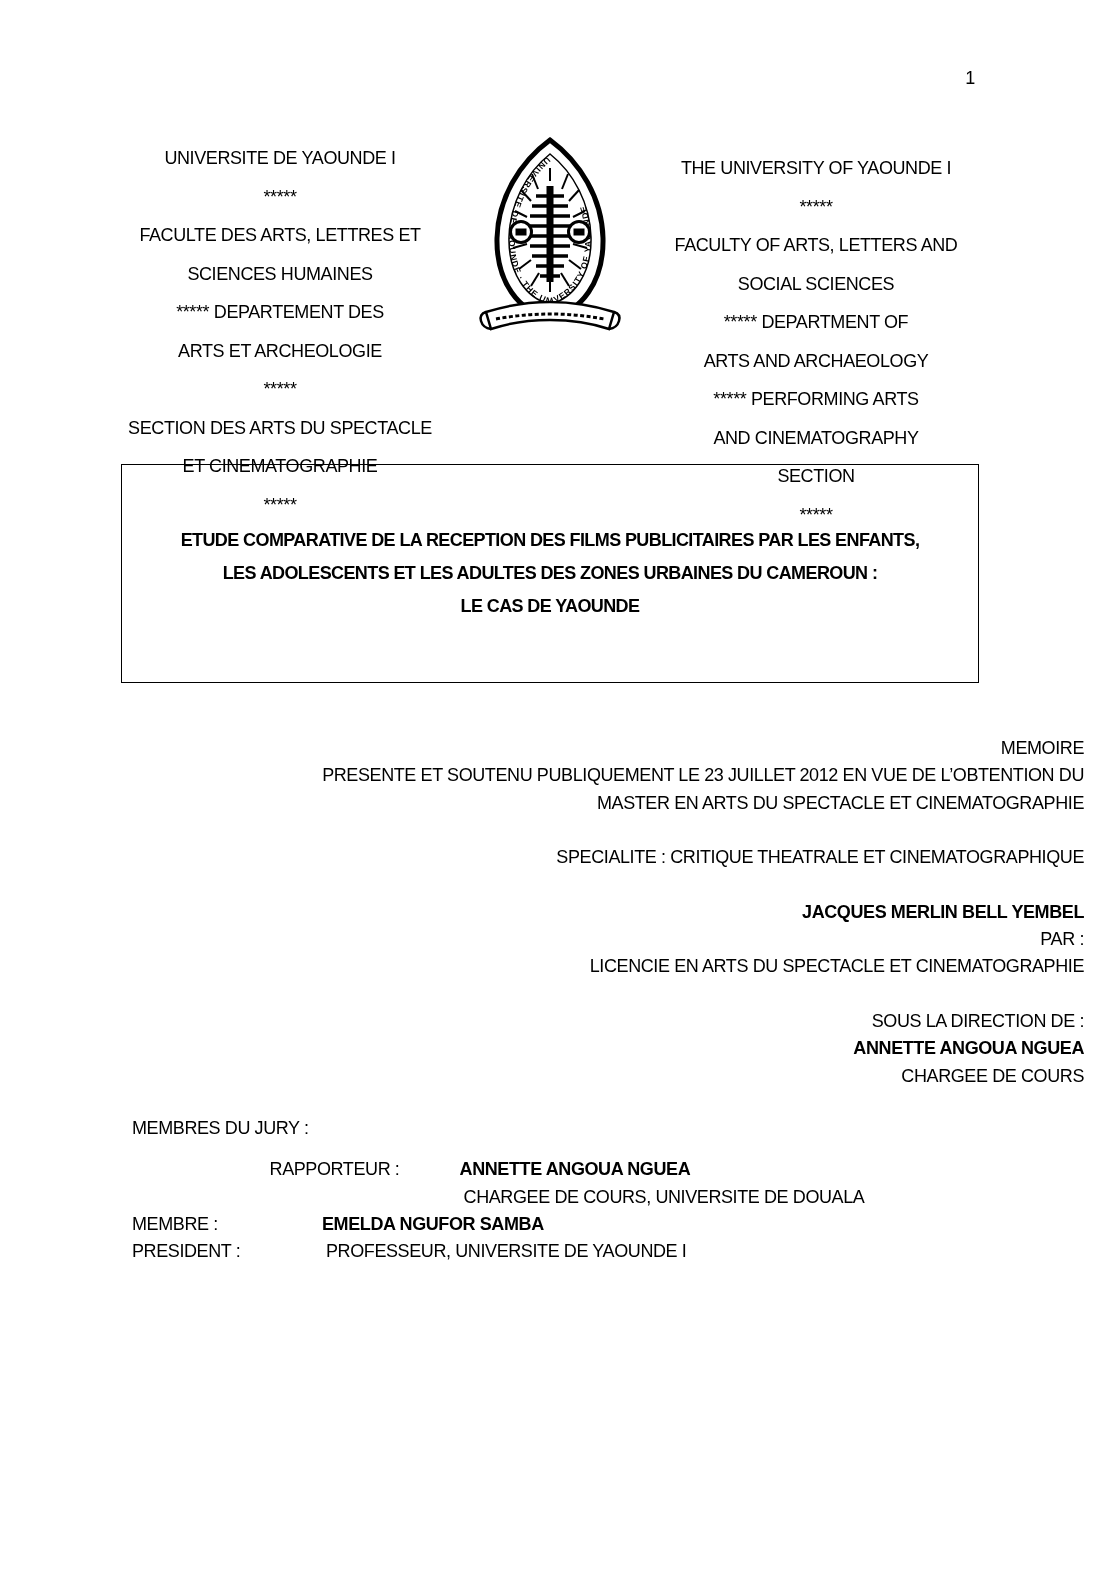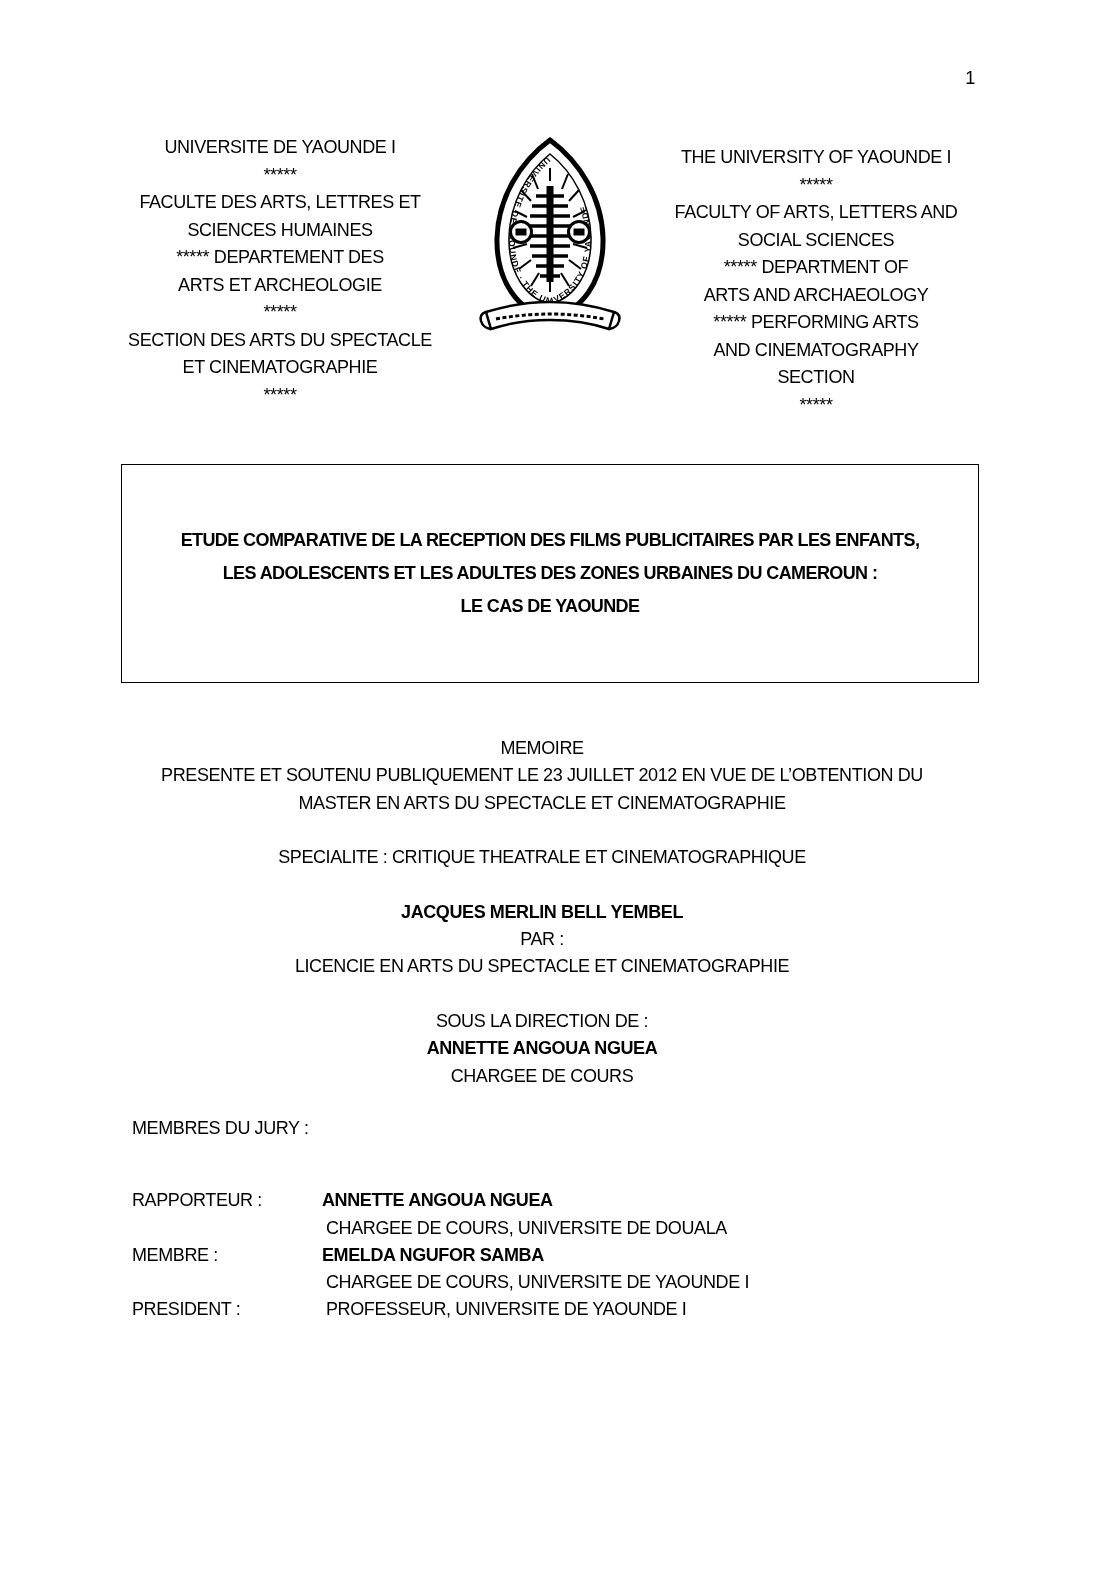--- a/index.html
+++ b/index.html
@@ -22,21 +22,21 @@
     top: 68px; left: 950px;
     width: 40px;
     text-align: center;
     font-size: 18px;
   }
   .org-block {
     position: absolute;
     text-align: center;
     line-height: 27.5px;
   }
-  .org-block .line { white-space: nowrap; }
+  .org-block .line { white-space: nowrap; margin-top: 11px; }
   .org-left  { top: 134px; left: 95px;  width: 370px; }
   .org-right { top: 144px; left: 651px; width: 330px; }
   .seal {
     position: absolute;
     top: 136px; left: 474px;
     width: 152px; height: 200px;
   }
   .title-box {
     position: absolute;
     left: 121px; top: 464px;
@@ -53,37 +53,37 @@
     font-weight: bold;
     font-size: 18px;
     letter-spacing: -0.6px;
     line-height: 33px;
     white-space: nowrap;
   }
   .presentation {
     position: absolute;
     top: 735px; left: 0;
     width: 1084px;
-    text-align: center;
+    text-align: right;
     line-height: 27.3px;
   }
   .presentation .line { white-space: nowrap; }
   .blank-line { height: 27.3px; }
   .bold { font-weight: bold; }
   .jury {
     position: absolute;
     left: 132px; top: 1115px;
     width: 870px;
     line-height: 27.3px;
   }
   .jury-row {
     display: flex;
     align-items: flex-start;
   }
-  .jury-row.first { margin-top: 45px; }
+  .jury-row.first { margin-top: 14px; justify-content: center; }
   .jury-role { width: 190px; flex: 0 0 190px; white-space: nowrap; }
   .jury-info { white-space: nowrap; }
   .jury-affiliation { padding-left: 4px; }
 </style>
 </head>
 <body>
 
 <div class="page">
 
   <div class="page-number">1</div>
@@ -194,21 +194,20 @@
       <div class="jury-info">
         <div class="jury-name bold">ANNETTE ANGOUA NGUEA</div>
         <div class="jury-affiliation">CHARGEE DE COURS, UNIVERSITE DE DOUALA</div>
       </div>
     </div>
 
     <div class="jury-row">
       <div class="jury-role">MEMBRE :</div>
       <div class="jury-info">
         <div class="jury-name bold">EMELDA NGUFOR SAMBA</div>
-        <div class="jury-affiliation">CHARGEE DE COURS, UNIVERSITE DE YAOUNDE I</div>
       </div>
     </div>
 
     <div class="jury-row">
       <div class="jury-role">PRESIDENT :</div>
       <div class="jury-info">
         <div class="jury-affiliation">PROFESSEUR, UNIVERSITE DE YAOUNDE I</div>
       </div>
     </div>
   </div>

